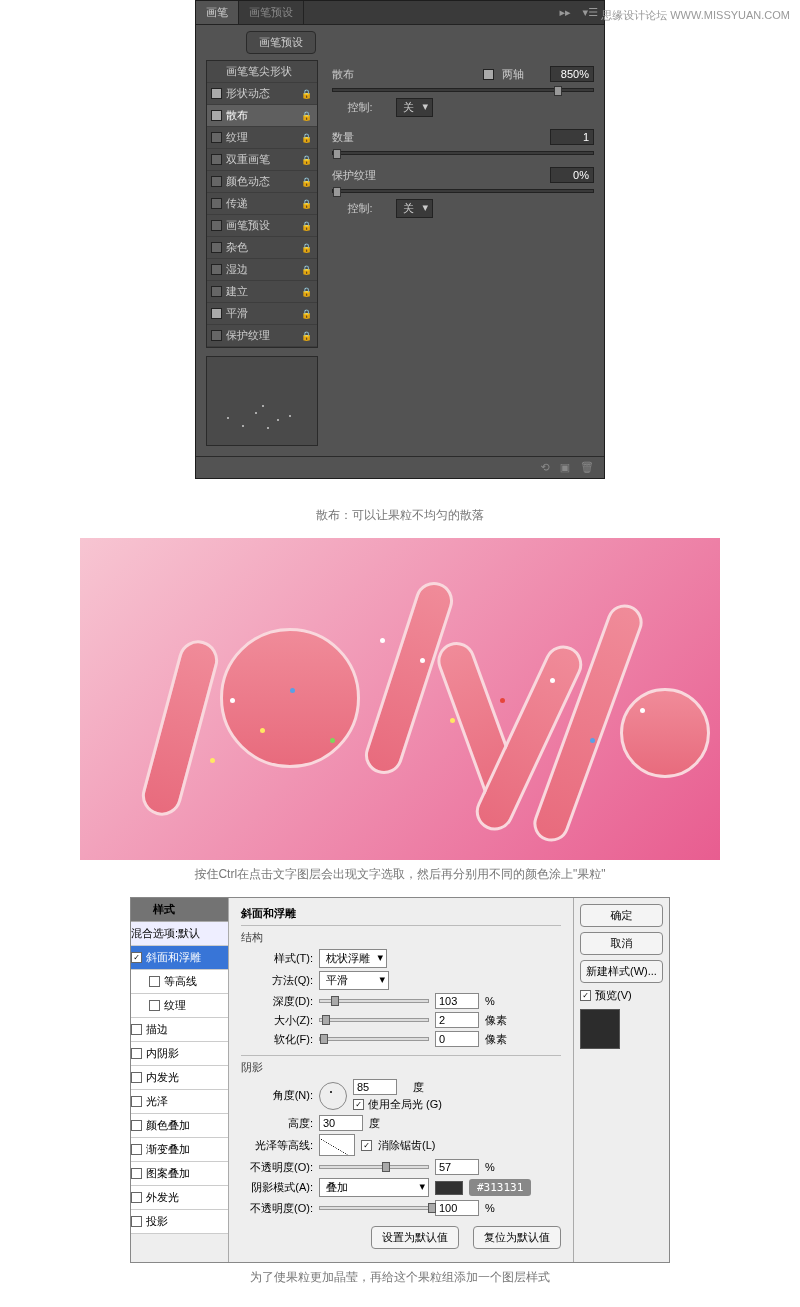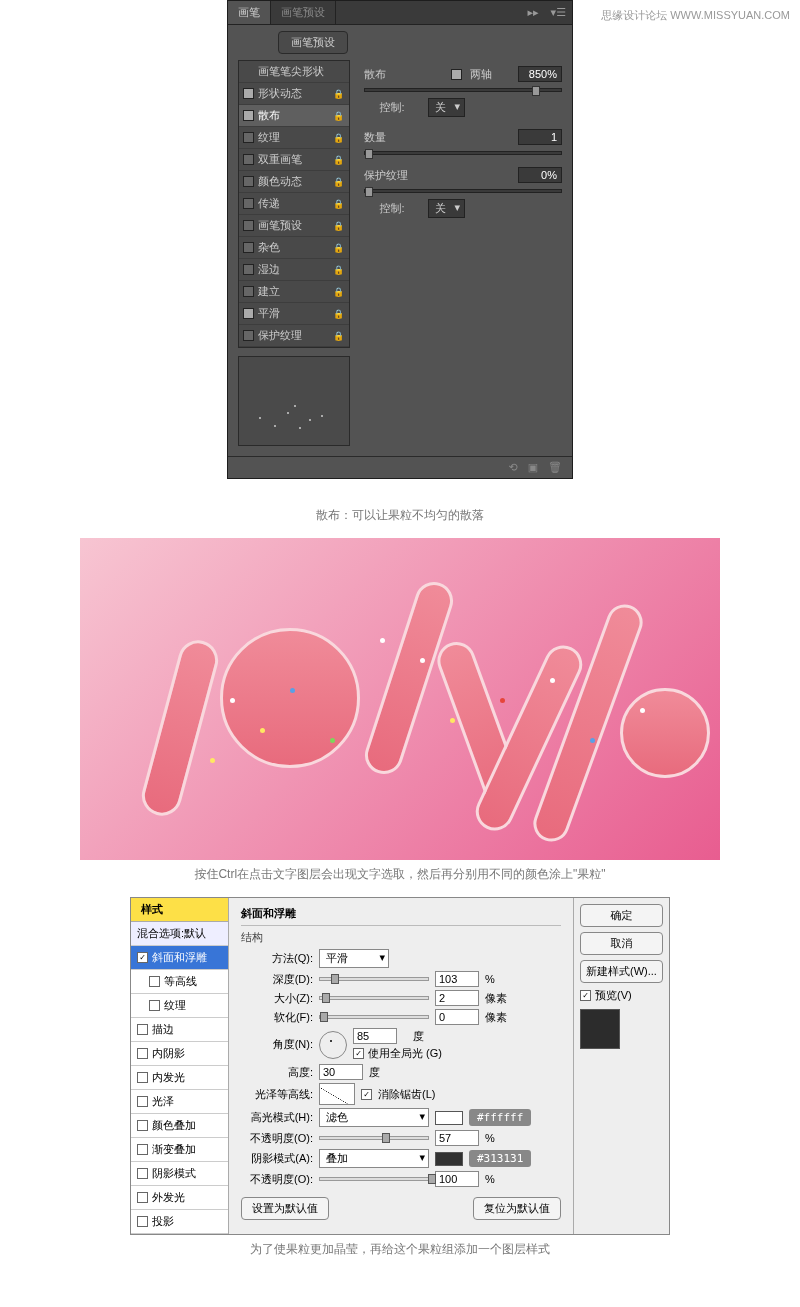--- a/index.html
+++ b/index.html
@@ -1,20 +1,20 @@
 <!DOCTYPE html>
 <html><head>
 <meta charset="utf-8">
 <style>
 *{box-sizing:border-box;margin:0;padding:0;font-family:"Microsoft YaHei",Arial,sans-serif;font-size:11px}
 body{background:#fff;width:800px}
 .watermark{position:absolute;top:8px;right:10px;color:#999;font-size:11px}
 
 
-.brush-panel{width:346px;margin:0 auto 28px;background:#535353;color:#ccc;border:1px solid #1d1d1d}
+.brush-panel{width:410px;margin:0 auto 28px;background:#535353;color:#ccc;border:1px solid #1d1d1d}
 .bp-tabs{display:flex;background:#3a3a3a;border-bottom:1px solid #222;align-items:center}
 .bp-tab{padding:4px 10px;background:#535353;border-right:1px solid #222;font-size:11px}
 .bp-tab.dim{background:#3a3a3a;color:#888}
 .bp-tabs .spacer{flex:1}
 .bp-tabs .ico{padding:0 6px;color:#999}
 .bp-preset-btn{display:inline-block;margin:6px 0 6px 50px;background:#4a4a4a;border:1px solid #2a2a2a;border-radius:4px;padding:3px 12px}
 .bp-body{display:flex;padding:0 10px 10px}
 .bp-left{width:112px}
 .bp-list{border:1px solid #2a2a2a;background:#494949}
 .bp-item{display:flex;align-items:center;padding:3px 4px;border-bottom:1px solid #3d3d3d;gap:4px}
@@ -36,22 +36,22 @@
 .caption{text-align:center;color:#777;font-size:12px;margin:6px 0 14px}
 
 
 .art{width:640px;height:322px;margin:0 auto;background:linear-gradient(135deg,#f7c5d2,#e85d90);position:relative;overflow:hidden}
 .stroke{position:absolute;background:linear-gradient(#f08b99,#e86b7d);border-radius:60px;border:3px solid #f9d8dd}
 .spr{position:absolute;width:5px;height:5px;border-radius:50%}
 
 
 .ls-dialog{width:540px;margin:0 auto;background:#eee;border:1px solid #888;display:flex;color:#000}
 .ls-left{width:98px;border-right:1px solid #aaa}
-.ls-left-hdr{background:#fde047;border-bottom:1px solid #aaa;padding:4px 10px;font-weight:bold}
-.ls-li{display:flex;align-items:center;gap:4px;padding:4px 6px;border-bottom:1px solid #ccc;background:#fff}
+.ls-left-hdr{background:#737373;border-bottom:1px solid #aaa;padding:4px 22px;font-weight:bold}
+.ls-li{display:flex;align-items:center;gap:4px;padding:4px 0;border-bottom:1px solid #ccc;background:#fff}
 .ls-li.blend{background:#eef}
 .ls-li.sel{background:#3875d7;color:#fff}
 .ls-li.sub{padding-left:18px}
 .cb2{width:11px;height:11px;border:1px solid #666;background:#fff;display:inline-flex;align-items:center;justify-content:center;font-size:8px;color:#000}
 .ls-mid{flex:1;padding:8px 12px}
 .ls-title{font-weight:bold;margin-bottom:4px}
 .ls-sub{border-top:1px solid #bbb;padding-top:4px;margin-bottom:4px;color:#444}
 .ls-row{display:flex;align-items:center;gap:6px;margin:3px 0}
 .ls-row label{width:72px;text-align:right}
 .ls-sel2{background:#fff;border:1px solid #888;padding:1px 16px 1px 6px;position:relative}
@@ -59,21 +59,21 @@
 .ls-sel2.sm{width:70px}
 .ls-num2{width:44px;border:1px solid #888;padding:1px 3px;background:#fff;text-align:left}
 .ls-slider{height:4px;background:#ddd;border:1px solid #999;width:110px;position:relative}
 .ls-kn{position:absolute;top:-4px;width:8px;height:10px;background:#aaa;border:1px solid #555}
 .hex-chip{padding:2px 8px;background:#888;color:#fff;border-radius:3px;font-family:monospace}
 .color-sw{width:28px;height:14px;border:1px solid #555}
 .curve{width:36px;height:22px;border:1px solid #888;background:linear-gradient(to top right,#fff 40%,#000 41%,#fff 42%)}
 .ls-right{width:96px;padding:6px;border-left:1px solid #aaa}
 .ls-btn{display:block;width:100%;background:#f4f4f4;border:1px solid #888;border-radius:4px;padding:3px 0;margin-bottom:5px;text-align:center}
 .prev-sw{width:40px;height:40px;background:#2c2c2c;border:1px solid #555;margin-top:6px}
-.ls-foot{display:flex;justify-content:space-between;gap:14px;margin-top:10px}
+.ls-foot{display:flex;justify-content:flex-end;gap:14px;margin-top:10px}
 .radio{width:11px;height:11px;border:1px solid #555;border-radius:50%;display:inline-flex;align-items:center;justify-content:center}
 .radio.on::after{content:"";width:5px;height:5px;background:#000;border-radius:50%}
 .angle{width:28px;height:28px;border:1px solid #888;border-radius:50%;position:relative}
 .angle::after{content:"";position:absolute;width:2px;height:2px;background:#000;left:10px;top:8px;border-radius:50%}
 </style>
 </head>
 <body>
 
 <div class="watermark">思缘设计论坛  WWW.MISSYUAN.COM</div>
 
@@ -268,35 +268,39 @@
     <div class="ls-li">
         <span class="cb2"></span>
         <span>颜色叠加</span>
       </div>
     <div class="ls-li">
         <span class="cb2"></span>
         <span>渐变叠加</span>
       </div>
     <div class="ls-li">
         <span class="cb2"></span>
-        <span>阴影模式</span>
+        <span>图案叠加</span>
       </div>
     <div class="ls-li">
         <span class="cb2"></span>
         <span>外发光</span>
       </div>
     <div class="ls-li">
         <span class="cb2"></span>
         <span>投影</span>
       </div>
   </div>
   <div class="ls-mid">
     <div class="ls-title">斜面和浮雕</div>
     <div class="ls-sub">结构</div>
     <div class="ls-row">
+        <label>样式(T):</label>
+        <span class="ls-sel2">枕状浮雕</span>
+      </div>
+    <div class="ls-row">
         <label>方法(Q):</label>
         <span class="ls-sel2 sm">平滑</span>
       </div>
     <div class="ls-row">
         <label>深度(D):</label>
         <div class="ls-slider">
           <span class="ls-kn" style="left:10%"></span>
         </div>
         <input class="ls-num2" value="103" style="">
         <span>%</span>
@@ -310,20 +314,21 @@
         <span>像素</span>
       </div>
     <div class="ls-row">
         <label>软化(F):</label>
         <div class="ls-slider">
           <span class="ls-kn" style="left:0"></span>
         </div>
         <input class="ls-num2" value="0" style="">
         <span>像素</span>
       </div>
+    <div class="ls-sub" style="margin-top:8px">阴影</div>
     <div class="ls-row">
         <label>角度(N):</label>
         <div class="angle"></div>
         <div>
           <div style="display:flex;gap:16px;align-items:center">
             <input class="ls-num2" value="85" style="">
             <span>度</span>
           </div>
           <div style="display:flex;gap:4px;align-items:center;margin-top:2px">
             <span class="cb2">✓</span>
@@ -334,26 +339,20 @@
     <div class="ls-row">
         <label>高度:</label>
         <input class="ls-num2" value="30" style="">
         <span>度</span>
       </div>
     <div class="ls-row">
         <label>光泽等高线:</label>
         <div class="curve"></div>
         <span class="cb2">✓</span>
         <span>消除锯齿(L)</span>
-      </div>
-    <div class="ls-row">
-        <label>高光模式(H):</label>
-        <span class="ls-sel2" style="width:110px">滤色</span>
-        <span class="color-sw" style="background:#fff"></span>
-        <span class="hex-chip">#ffffff</span>
       </div>
     <div class="ls-row">
         <label>不透明度(O):</label>
         <div class="ls-slider">
           <span class="ls-kn" style="left:57%"></span>
         </div>
         <input class="ls-num2" value="57" style="">
         <span>%</span>
       </div>
     <div class="ls-row">

